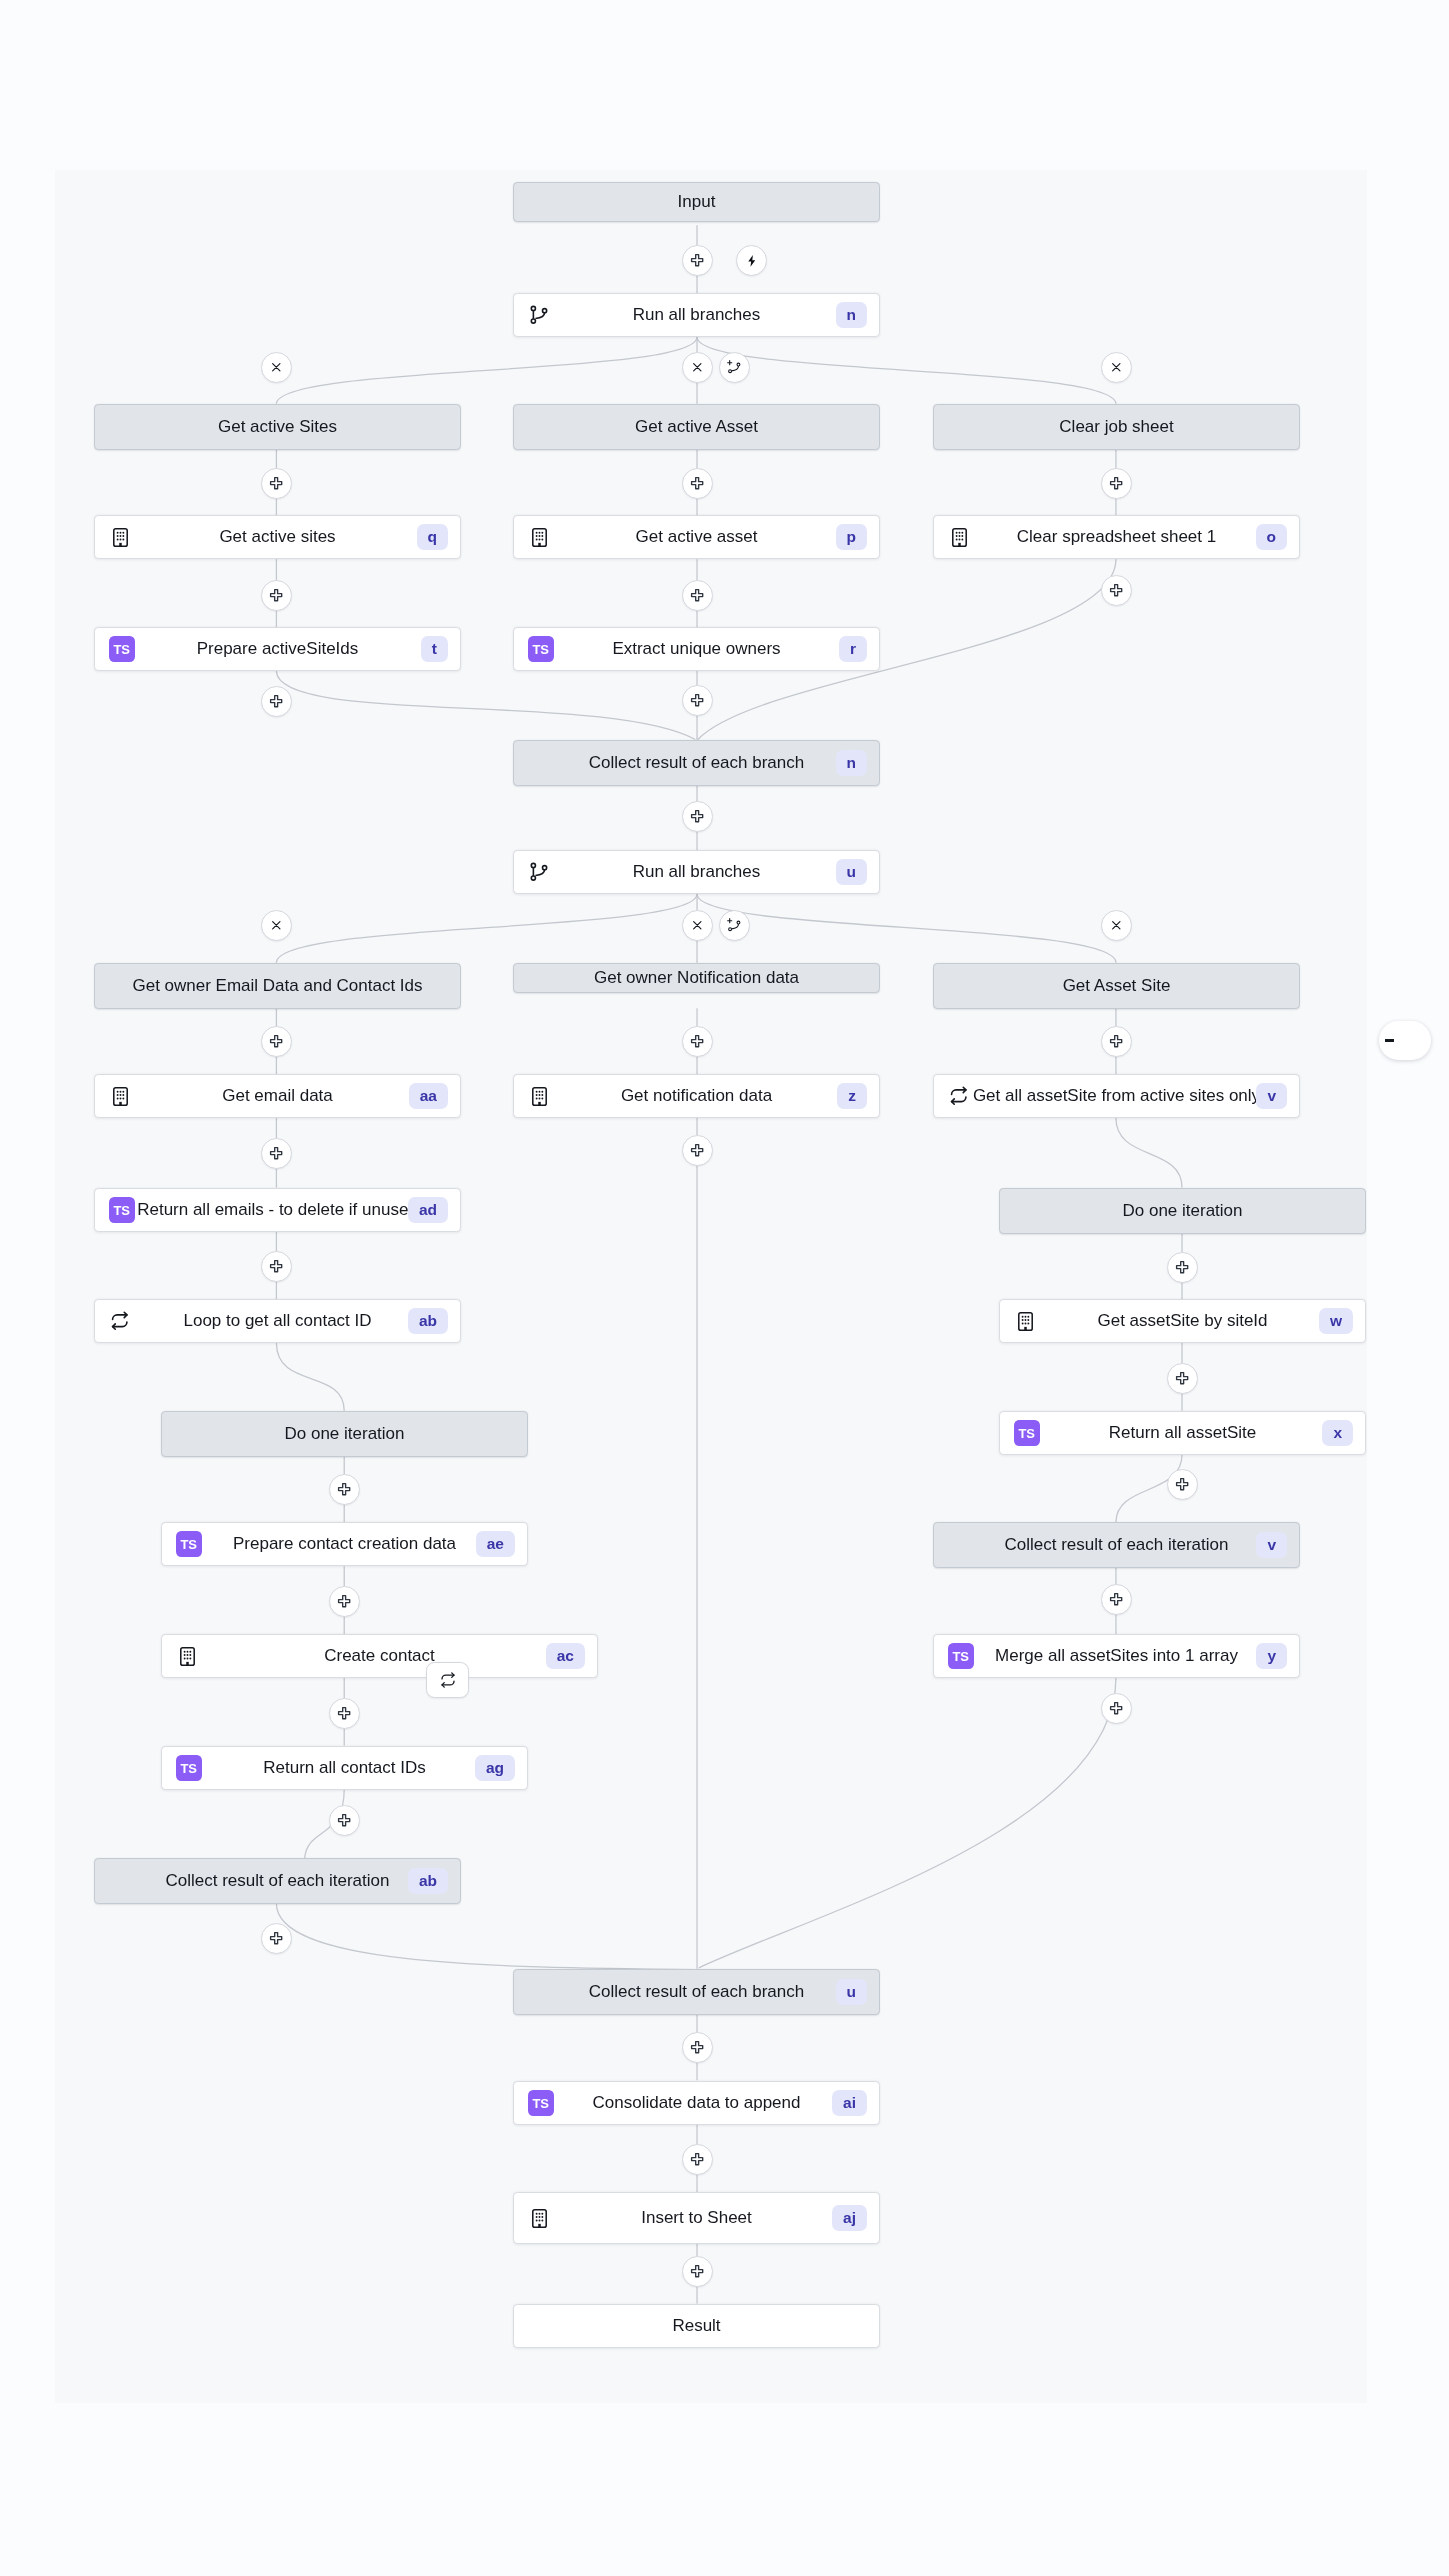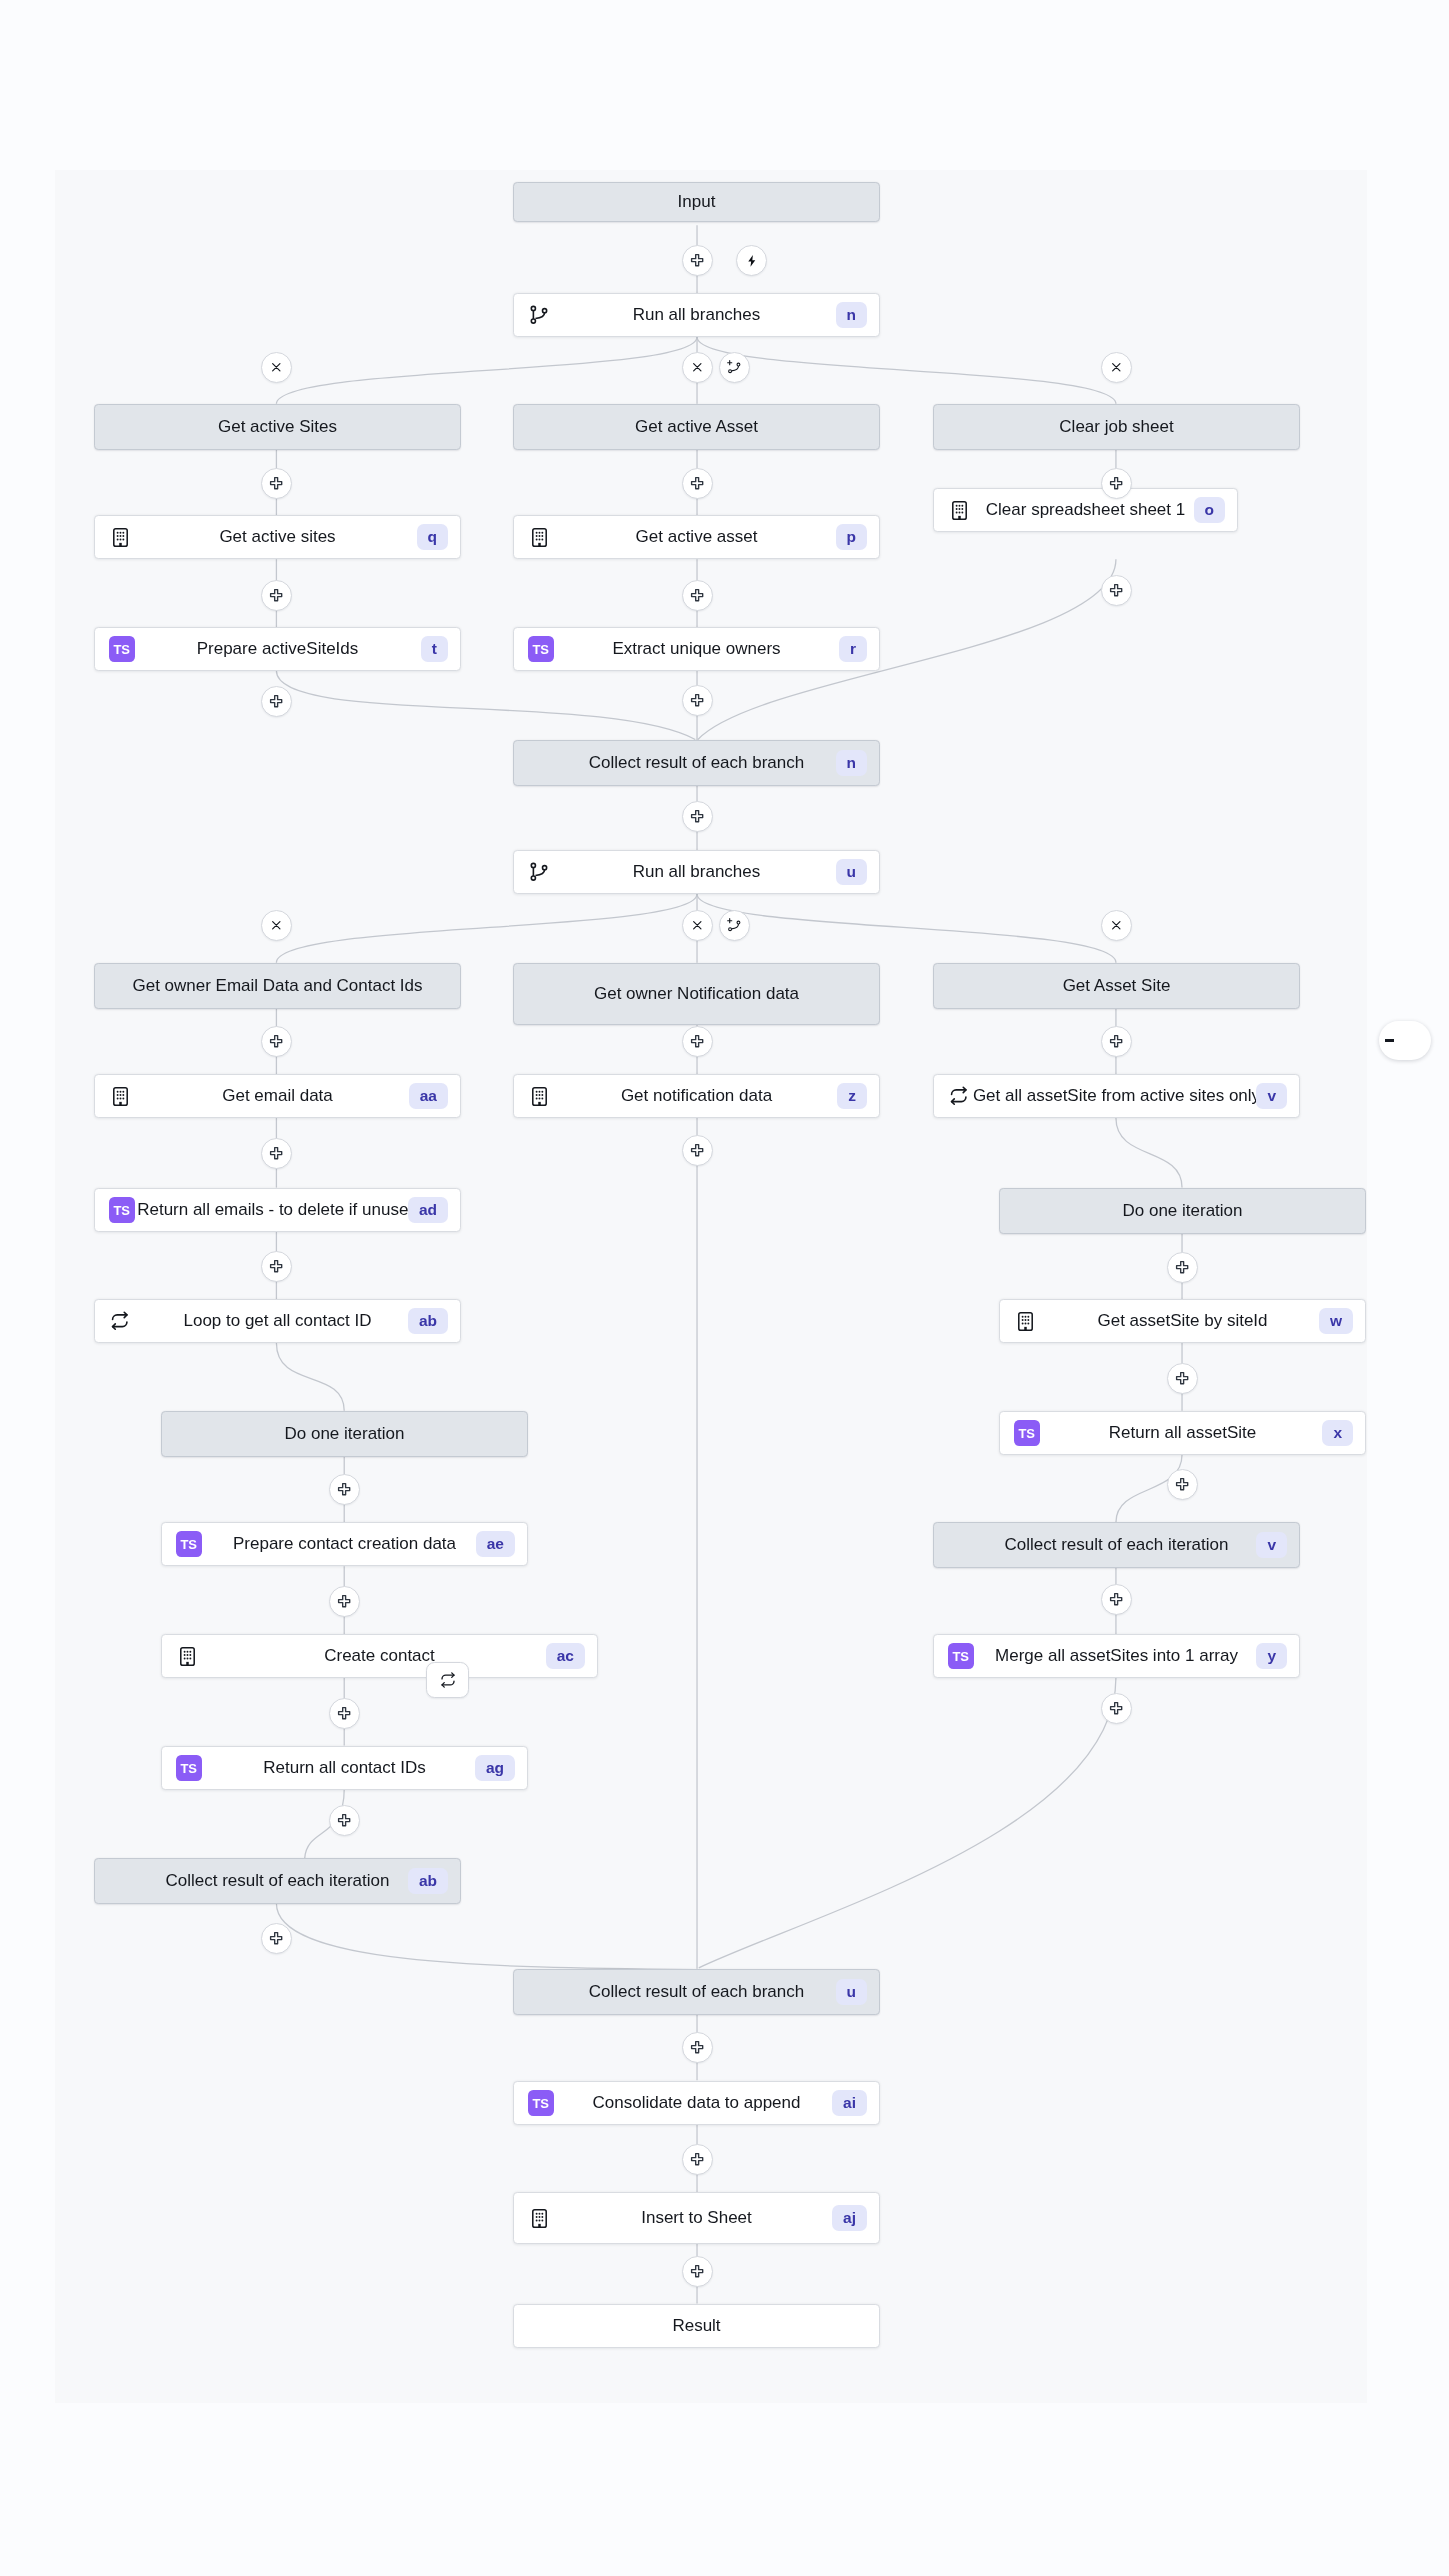--- a/index.html
+++ b/index.html
@@ -163,21 +163,21 @@
           <circle cx="15" cy="10.5" r="1" fill="#15181e" stroke="none"></circle>
           <circle cx="9" cy="14" r="1" fill="#15181e" stroke="none"></circle>
           <circle cx="12" cy="14" r="1" fill="#15181e" stroke="none"></circle>
           <circle cx="15" cy="14" r="1" fill="#15181e" stroke="none"></circle>
           <rect x="10.7" y="17.6" width="2.6" height="3.6" fill="#15181e" stroke="none"></rect>
         </svg>
       </span>
       <span class="label">Get active asset</span>
       <span class="badge">p</span>
     </div>
-    <div class="node kind-node" style="left: 933px; top: 488px; width: 305px; height: 44px; padding-left: 28px;">
+    <div class="node kind-node" style="left: 933px; top: 515px; width: 367px; height: 44px; padding-left: 28px;">
       <span class="icon-wrap">
         <svg viewBox="0 0 24 24" width="23" height="23" fill="none" stroke="#15181e" stroke-width="1.6">
           <rect x="5" y="2.8" width="14" height="18.4" rx="2"></rect>
           <circle cx="9" cy="7" r="1" fill="#15181e" stroke="none"></circle>
           <circle cx="12" cy="7" r="1" fill="#15181e" stroke="none"></circle>
           <circle cx="15" cy="7" r="1" fill="#15181e" stroke="none"></circle>
           <circle cx="9" cy="10.5" r="1" fill="#15181e" stroke="none"></circle>
           <circle cx="12" cy="10.5" r="1" fill="#15181e" stroke="none"></circle>
           <circle cx="15" cy="10.5" r="1" fill="#15181e" stroke="none"></circle>
           <circle cx="9" cy="14" r="1" fill="#15181e" stroke="none"></circle>
@@ -216,21 +216,21 @@
           <path d="M6 7.3 L6 16.7"></path>
           <path d="M18.5 9.8 C18.5 14 13 15.7 8.3 16.2"></path>
         </svg>
       </span>
       <span class="label">Run all branches</span>
       <span class="badge">u</span>
     </div>
     <div class="node kind-header" style="left: 94px; top: 963px; width: 367px; height: 46px;">
       <span class="label">Get owner Email Data and Contact Ids</span>
     </div>
-    <div class="node kind-header" style="left: 513px; top: 963px; width: 367px; height: 62px;">
+    <div class="node kind-header" style="left: 513px; top: 963px; width: 367px; height: 30px;">
       <span class="label">Get owner Notification data</span>
     </div>
     <div class="node kind-header" style="left: 933px; top: 963px; width: 367px; height: 46px;">
       <span class="label">Get Asset Site</span>
     </div>
     <div class="node kind-node" style="left: 94px; top: 1074px; width: 367px; height: 44px;">
       <span class="icon-wrap">
         <svg viewBox="0 0 24 24" width="23" height="23" fill="none" stroke="#15181e" stroke-width="1.6">
           <rect x="5" y="2.8" width="14" height="18.4" rx="2"></rect>
           <circle cx="9" cy="7" r="1" fill="#15181e" stroke="none"></circle>

